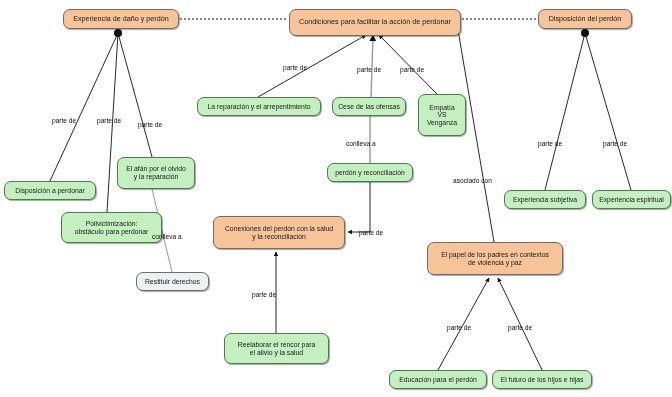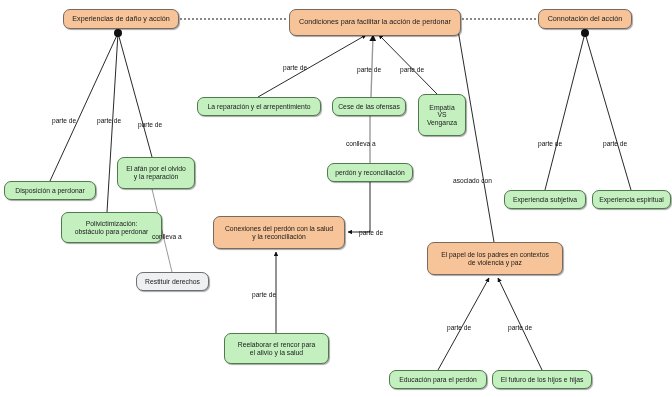--- a/index.html
+++ b/index.html
@@ -101,27 +101,27 @@
     <circle cx="585" cy="33" r="4" fill="#111111"></circle>
     <line x1="585" y1="33" x2="545" y2="190" stroke="#111111" stroke-width="0.9"></line>
     <line x1="585" y1="33" x2="631" y2="190" stroke="#111111" stroke-width="0.9"></line>
 
     <line x1="438" y1="370" x2="489" y2="278" stroke="#111111" stroke-width="0.9" marker-end="url(#arrow)"></line>
     <line x1="542" y1="370" x2="498" y2="278" stroke="#111111" stroke-width="0.9" marker-end="url(#arrow)"></line>
   </svg>
 
   <div id="nodes">
       <div class="node node-orange" style="left: 63px; top: 9px; width: 116px; height: 20px; font-size: 7.2px;">
-        <span>Experiencias de daño y acción</span>
+        <span>Experiencia de daño y perdón</span>
       </div>
       <div class="node node-orange" style="left: 289px; top: 9px; width: 172px; height: 27px; font-size: 7.2px;">
         <span>Condiciones para facilitar la acción de perdonar</span>
       </div>
       <div class="node node-orange" style="left: 538px; top: 9px; width: 94px; height: 20px; font-size: 7.2px;">
-        <span>Connotación del acción</span>
+        <span>Disposición del perdón</span>
       </div>
       <div class="node node-green" style="left: 197px; top: 97px; width: 124px; height: 19px; font-size: 6.8px;">
         <span>La reparación y el arrepentimiento</span>
       </div>
       <div class="node node-green" style="left: 332px; top: 97px; width: 74px; height: 19px; font-size: 6.8px;">
         <span>Cese de las ofensas</span>
       </div>
       <div class="node node-green" style="left: 418px; top: 94px; width: 48px; height: 42px; font-size: 6.8px;">
         <span>Empatía<br>VS<br>Venganza</span>
       </div>

